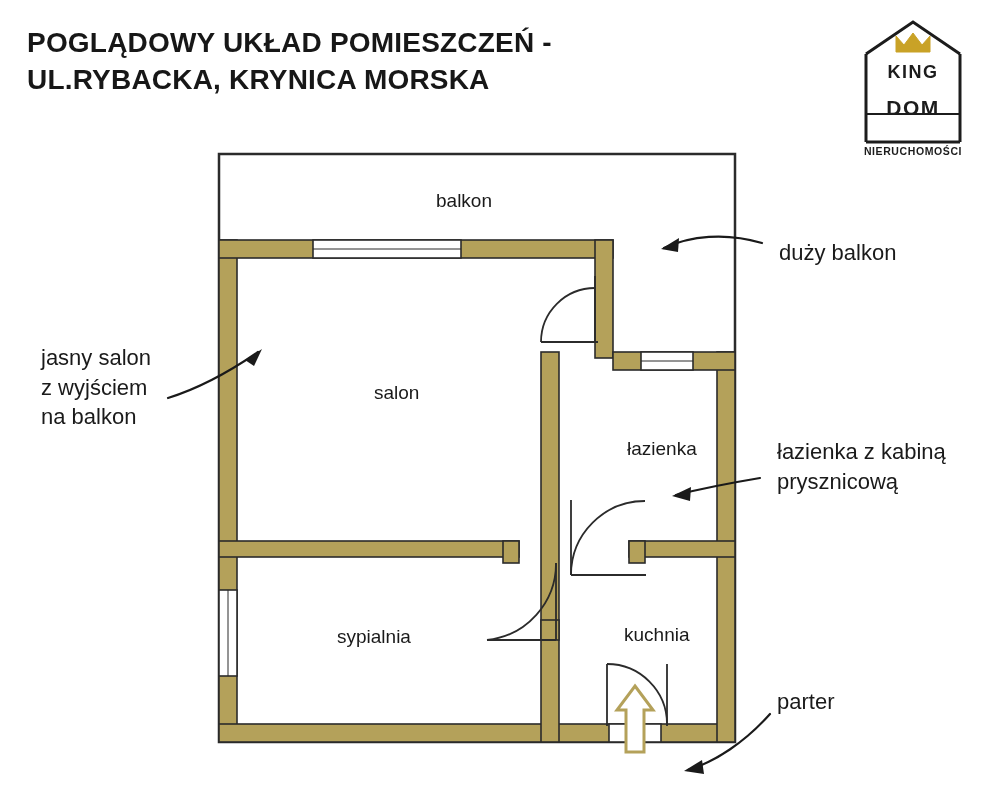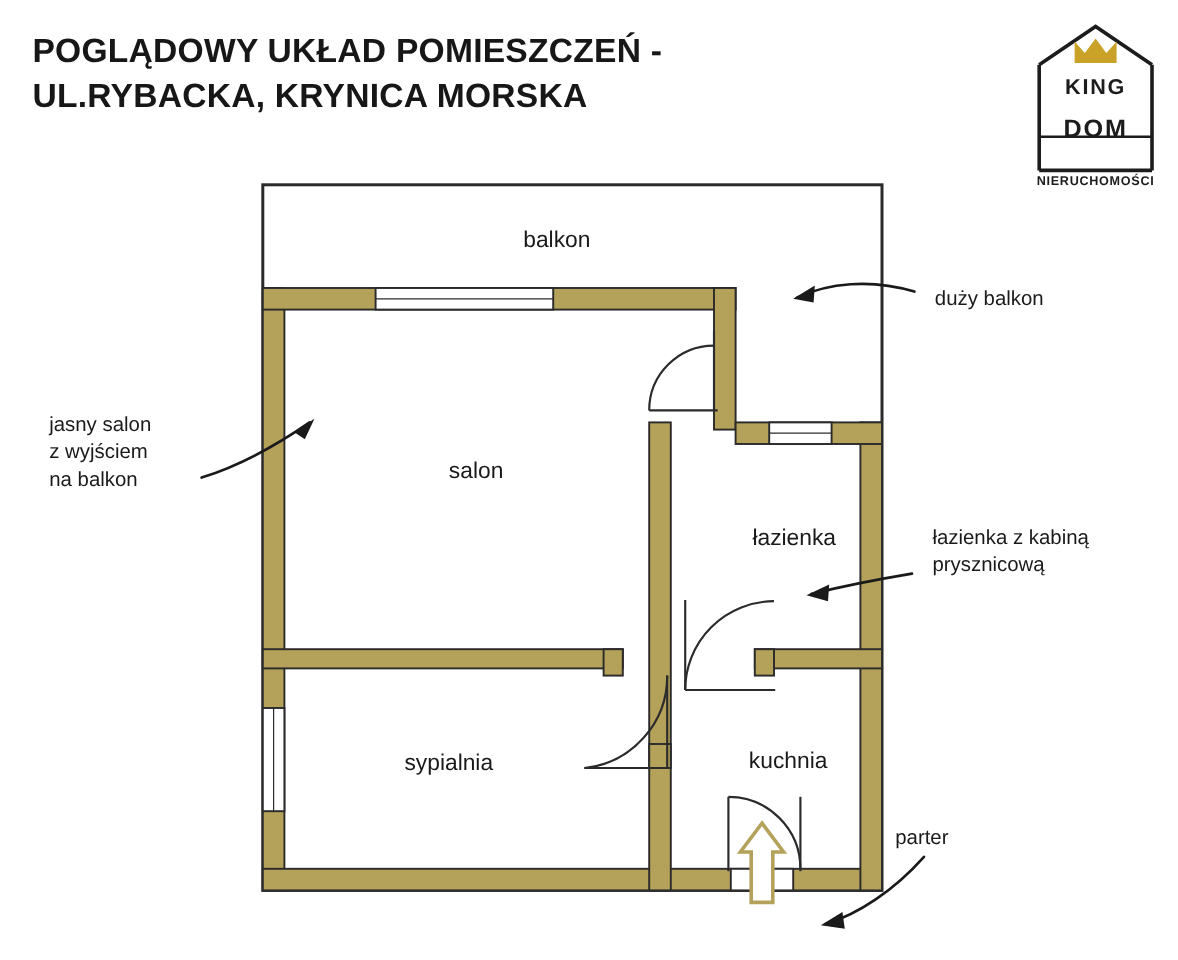--- a/index.html
+++ b/index.html
@@ -56,21 +56,21 @@
 
   
   .room-label {
     position: absolute;
     font-size: 19px;
     color: #1a1a1a;
     white-space: nowrap;
   }
   .callout {
     position: absolute;
-    font-size: 17px;
+    font-size: 22px;
     line-height: 1.35;
     color: #1a1a1a;
     white-space: pre-line;
   }
   svg.plan {
     position: absolute;
     left: 0; top: 0;
     width: 982px;
     height: 800px;
   }
@@ -187,15 +187,15 @@
   <div class="room-label" style="left:627px; top:438px;">łazienka</div>
   <div class="room-label" style="left:624px; top:624px;">kuchnia</div>
   <div class="room-label" style="left:337px; top:626px;">sypialnia</div>
 
   <div class="callout" style="left:779px; top:238px;">duży balkon</div>
   <div class="callout" style="left:29px; top:343px;margin-left:12px;">jasny salon
 z wyjściem
 na balkon</div>
   <div class="callout" style="left:777px; top:437px;">łazienka z kabiną
 prysznicową</div>
-  <div class="callout" style="left:746px; top:687px;">parter</div>
+  <div class="callout" style="left:777px; top:687px;">parter</div>
 
 </div>
 
 </body></html>

